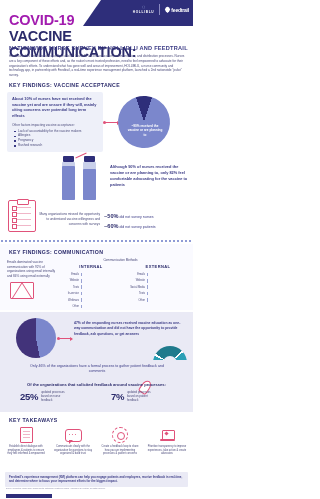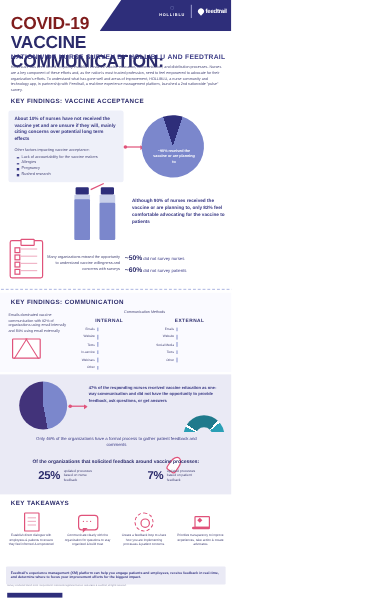--- a/index.html
+++ b/index.html
@@ -24,21 +24,21 @@
     position:absolute;top:4px;right:4px;display:flex;align-items:center;gap:5px;z-index:3;
   }
   .logo-holli{display:flex;flex-direction:column;align-items:center;line-height:1;}
   .logo-holli .mark{color:#a9b6e6;font-size:6px;}
   .logo-holli .wordmark{color:#ffffff;font-size:3.2px;letter-spacing:.7px;font-weight:700;margin-top:1px;}
   .logo-div{width:1px;height:11px;background:#8a8ac0;}
   .logo-feed{display:flex;align-items:center;gap:1px;}
   .logo-feed .dot{width:5px;height:5px;border-radius:50% 50% 50% 0;background:#ffffff;transform:rotate(-45deg);}
   .logo-feed .txt{color:#ffffff;font-size:5px;font-weight:700;letter-spacing:-.2px;}
 
-  .title1{position:absolute;left:9px;top:12px;font-size:14.5px;font-weight:700;letter-spacing:-0.2px;color:#7f1d1d;}
+  .title1{position:absolute;left:9px;top:12px;font-size:14.5px;font-weight:700;letter-spacing:-0.2px;color:#a21caf;}
   .title2{position:absolute;left:9px;top:28px;font-size:14.5px;font-weight:700;letter-spacing:-0.2px;color:#2b2b6b;}
   .subtitle{position:absolute;left:9px;top:45px;font-size:5.6px;font-weight:700;letter-spacing:.25px;color:#3a3a85;}
   .intro{position:absolute;left:9px;top:54px;width:176px;font-size:3.1px;line-height:1.55;color:#4a4a7a;text-align:left;}
 
   
   .sec-head{font-size:5.2px;font-weight:700;letter-spacing:.35px;color:#2b2b6b;}
 
   
   .accept{position:absolute;left:0;top:82px;width:193px;}
   .accept .sec-head{position:absolute;left:9px;top:0;}
@@ -129,21 +129,21 @@
   .gear{position:absolute;right:6px;top:346px;width:34px;height:34px;border-radius:50%;
     background:conic-gradient(#1f7a8c 0 12%, #ffffff 12% 14%, #2a9fb5 14% 26%, #ffffff 26% 28%, #1f7a8c 28% 40%,#ffffff 40% 42%,#2a9fb5 42% 54%,#ffffff 54% 56%,#1f7a8c 56% 68%,#ffffff 68% 70%,#2a9fb5 70% 82%,#ffffff 82% 84%,#1f7a8c 84% 100%);}
   .gear:after{content:"";position:absolute;left:10px;top:10px;width:14px;height:14px;border-radius:50%;background:#eaeaf5;}
 
   
   .fb{position:absolute;left:0;top:360px;width:193px;height:52px;background:#eaeaf5;}
   .fb-note{position:absolute;left:24px;top:4px;width:146px;text-align:center;font-size:3.6px;line-height:1.5;color:#3a3a85;}
   .rocket{position:absolute;left:138px;top:20px;width:14px;height:14px;}
   .rocket .bod{position:absolute;left:3px;top:0;width:7px;height:12px;border:1.2px solid #e0527a;border-radius:50% 50% 20% 20%;transform:rotate(35deg);background:#fff;}
   .fb-q{position:absolute;left:8px;top:22px;width:177px;text-align:center;font-size:4.1px;font-weight:700;color:#2b2b6b;}
-  .fb-stats{position:absolute;left:12px;top:31px;width:177px;display:flex;justify-content:space-around;align-items:flex-start;}
+  .fb-stats{position:absolute;left:0;top:31px;width:177px;display:flex;justify-content:space-around;align-items:flex-start;}
   .fb-stat{display:flex;align-items:center;gap:3px;}
   .fb-stat .num{font-size:9.5px;font-weight:700;color:#2b2b6b;letter-spacing:-.3px;}
   .fb-stat .cap{font-size:2.8px;line-height:1.35;color:#4a4a7a;width:30px;}
 
   
   .take{position:absolute;left:0;top:414px;width:193px;height:58px;background:#ffffff;}
   .take .sec-head{position:absolute;left:9px;top:3px;}
   .tk-row{position:absolute;left:4px;top:13px;width:185px;display:flex;justify-content:space-between;}
   .tk{width:44px;text-align:center;}
   .tk .ic{height:16px;display:flex;align-items:center;justify-content:center;}

